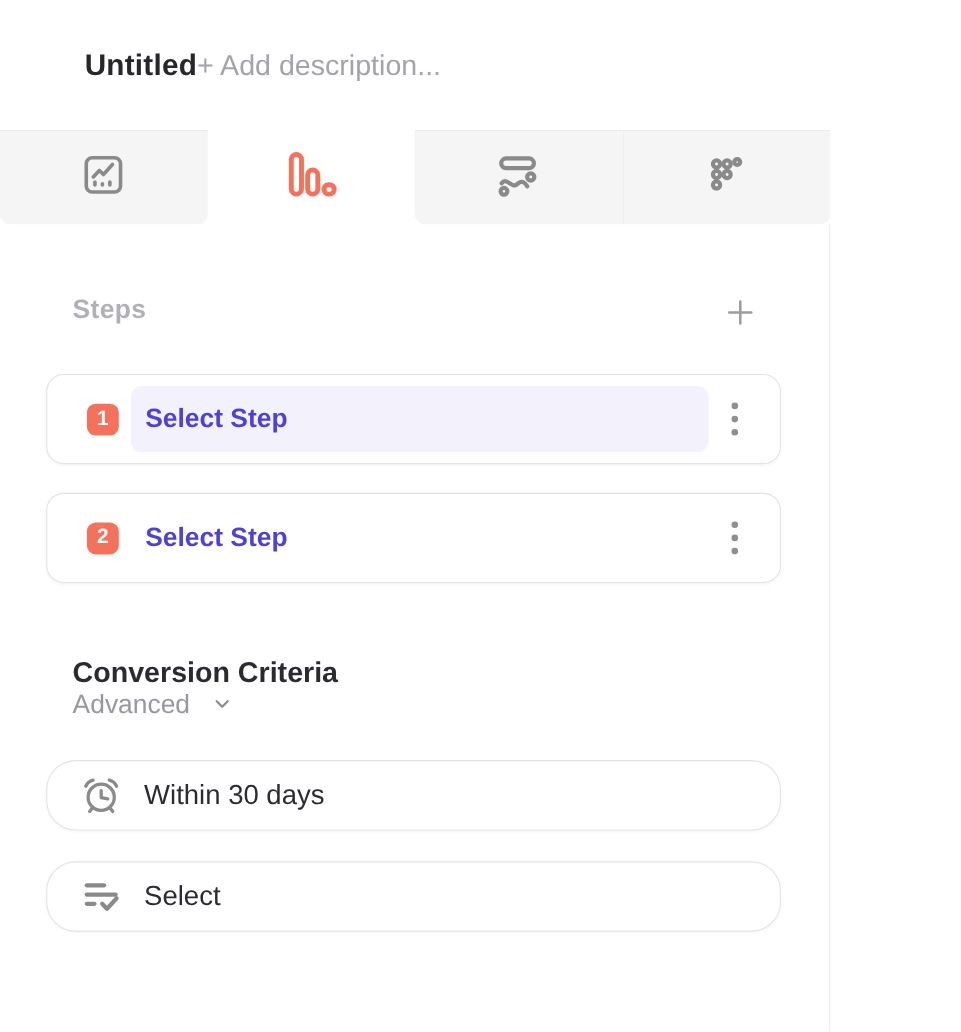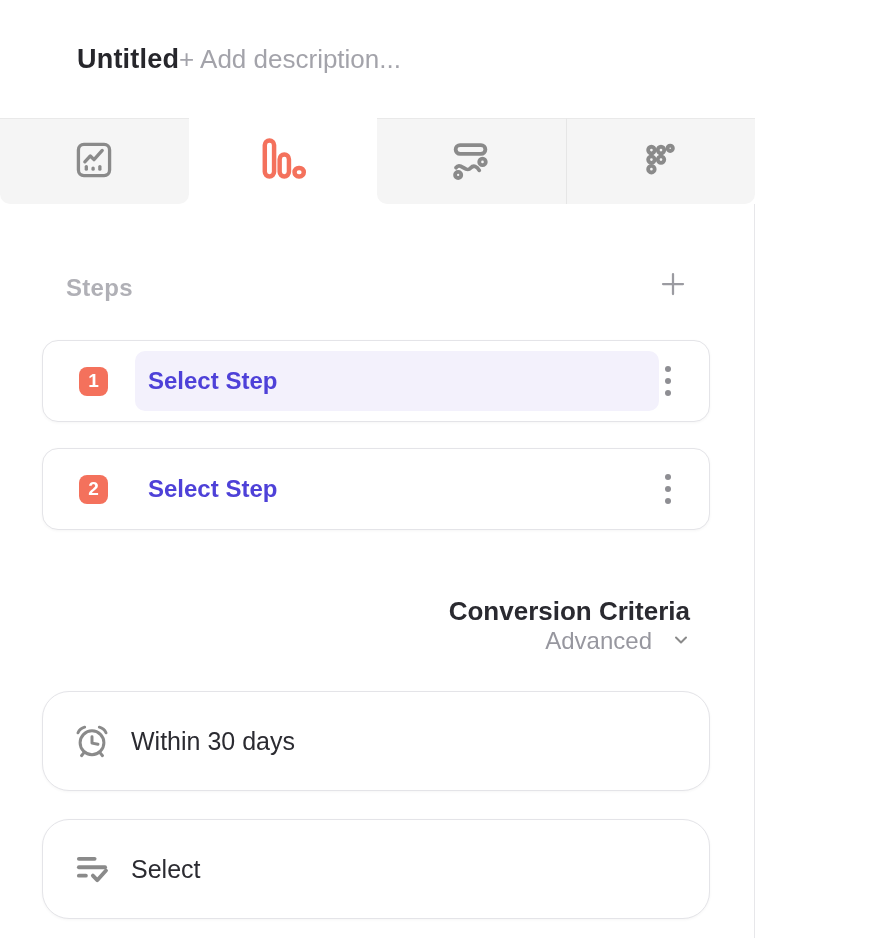--- a/index.html
+++ b/index.html
@@ -19,44 +19,44 @@
   .tab-insights { border-radius: 0 0 10px 10px; }
   .tab-flows { border-radius: 0 0 0 10px; }
   .tab-retention { border-radius: 0 0 10px 0; border-left: 1px solid #e6e6e6; }
   .tabbar-spacer { flex: 1; background: #fff; }
 
   
   .main { display: flex; height: 734px; }
   .panel { width: 755px; border-right: 1px solid #e7e7ea; background: #fff; }
   .right-gutter { flex: 1; background: #fff; }
 
-  .section-head { display: flex; align-items: flex-end; justify-content: space-between; margin: 0 64px 0 66px; }
+  .section-head { display: flex; align-items: flex-start; justify-content: space-between; margin: 0 64px 0 66px; }
   .steps-head { margin-top: 64px; }
   .steps-label { font-size: 24px; font-weight: 700; color: #b0b0b6; letter-spacing: 0.3px; }
   .plus-btn { width: 34px; height: 34px; display: flex; align-items: center; justify-content: center; cursor: pointer; background: none; border: none; }
 
   .card { width: 668px; margin-left: 42px; background: #fff; border: 1px solid #e4e4e8; border-radius: 16px; box-shadow: 0 1px 3px rgba(0,0,0,0.04); display: flex; align-items: center; }
   .step-card { height: 82px; padding-left: 36px; }
   .step-card-1 { margin-top: 38px; }
   .step-card-2 { margin-top: 26px; }
 
   .step-badge { width: 29px; height: 29px; border-radius: 8px; background: #f4715c; color: #fff; font-size: 19px; font-weight: 700; display: flex; align-items: center; justify-content: center; flex: none; }
-  .step-select { margin-left: 27px; height: 60px; width: 525px; border-radius: 10px; display: flex; align-items: center; padding-left: 13px; cursor: pointer; }
+  .step-select { margin-left: 11px; height: 60px; width: 525px; border-radius: 10px; display: flex; align-items: center; padding-left: 13px; cursor: pointer; }
   .step-select.highlighted { background: #f3f1fc; }
   .step-select-label { font-size: 24px; font-weight: 700; color: #4e41d8; }
 
   .kebab { margin-left: auto; margin-right: 32px; display: flex; flex-direction: column; gap: 6px; cursor: pointer; padding: 6px; background: none; border: none; }
   .kebab i { width: 6px; height: 6px; border-radius: 50%; background: #8e8e93; }
 
   .criteria-head { margin-top: 66px; flex-direction: column; }
   .criteria-title { font-size: 26px; font-weight: 700; color: #2a2a30; }
   .advanced { display: flex; align-items: center; gap: 20px; cursor: pointer; background: none; border: none; }
   .advanced-label { font-size: 24px; color: #97979f; }
 
-  .criteria-card { height: 100px; padding-left: 28px; cursor: pointer; border-radius: 27px; }
+  .criteria-card { height: 64px; padding-left: 28px; cursor: pointer; border-radius: 27px; }
   .criteria-card-1 { margin-top: 36px; }
   .criteria-card-2 { margin-top: 28px; }
   .criteria-label { margin-left: 18px; font-size: 25px; font-weight: 500; color: #2b2b31; }
   .criteria-icon { flex: none; display: flex; align-items: center; justify-content: center; }
 </style>
 </head>
 <body>
 
 <div class="header">
   <div class="doc-title">Untitled</div>

